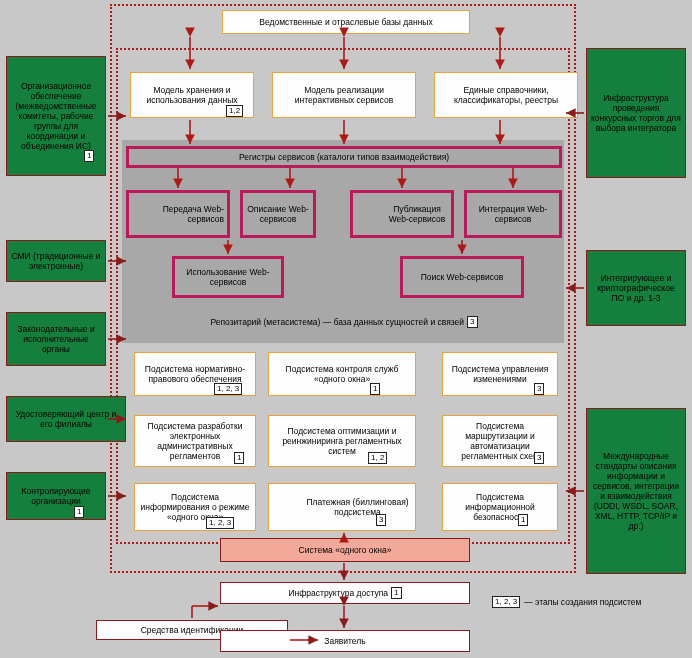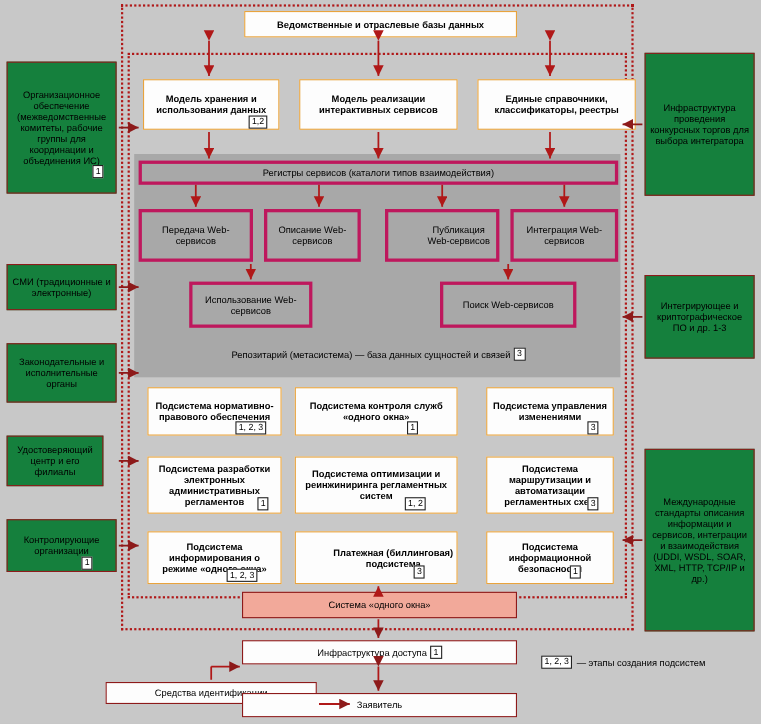--- a/index.html
+++ b/index.html
@@ -16,21 +16,21 @@
     position:absolute;
     box-sizing:border-box;
     display:flex;
     align-items:center;
     justify-content:center;
     text-align:center;
     line-height:1.18;
     padding:2px 3px;
   }
   
-  .wb{background:#fdfdfd;border:1px solid #e8a33d;font-weight:bold;}
+  .wb{background:#fdfdfd;border:1px solid #e8a33d;}
   
   .gb{background:#a8a8a8;border:3px solid #be185d;}
   
   .sb{background:#15803d;border:1px solid #8d1a1a;}
   
   .fb{background:#fdfdfd;border:1px solid #8d1a1a;}
   .pinkbox{background:#f2a99a;border:1px solid #8d1a1a;}
 
   .grey-panel{
     position:absolute;
@@ -98,24 +98,24 @@
 </div>
 
 <div class="box wb" style="left:434px;top:72px;width:144px;height:46px;">
   <span>Единые справочники, классификаторы, реестры</span>
 </div>
 
 <div class="box gb" style="left:126px;top:146px;width:436px;height:22px;">
   <span>Регистры сервисов (каталоги типов взаимодействия)</span>
 </div>
 
-<div class="box gb" style="left:126px;top:190px;width:104px;height:48px;">
+<div class="box gb" style="left:126px;top:190px;width:104px;height:48px;text-align:right;">
   <span>Передача Web-сервисов</span>
 </div>
-<div class="box gb" style="left:240px;top:190px;width:88px;height:48px;">
+<div class="box gb" style="left:240px;top:190px;width:76px;height:48px;">
   <span>Описание Web-сервисов</span>
 </div>
 <div class="box gb" style="left:350px;top:190px;width:104px;height:48px;padding-left:33px;">
   <span>Публикация Web-сервисов</span>
 </div>
 <div class="box gb" style="left:464px;top:190px;width:98px;height:48px;">
   <span>Интеграция Web-сервисов</span>
 </div>
 
 <div class="box gb" style="left:172px;top:256px;width:112px;height:42px;">
@@ -198,21 +198,21 @@
 <div class="stage-abs" style="left:84px;top:150px;">1</div>
 
 <div class="box sb" style="left:6px;top:240px;width:100px;height:42px;">
   <span>СМИ (традиционные и электронные)</span>
 </div>
 
 <div class="box sb" style="left:6px;top:312px;width:100px;height:54px;">
   <span>Законодательные и исполнительные органы</span>
 </div>
 
-<div class="box sb" style="left:6px;top:396px;width:88px;height:46px;">
+<div class="box sb" style="left:6px;top:396px;width:120px;height:46px;">
   <span>Удостоверяющий центр и его филиалы</span>
 </div>
 
 <div class="box sb" style="left:6px;top:472px;width:100px;height:48px;">
   <span>Контролирующие организации</span>
 </div>
 <div class="stage-abs" style="left:74px;top:506px;">1</div>
 
 <div class="box sb" style="left:586px;top:48px;width:100px;height:130px;">
   <span>Инфраструктура проведения конкурсных торгов для выбора интегратора</span>

